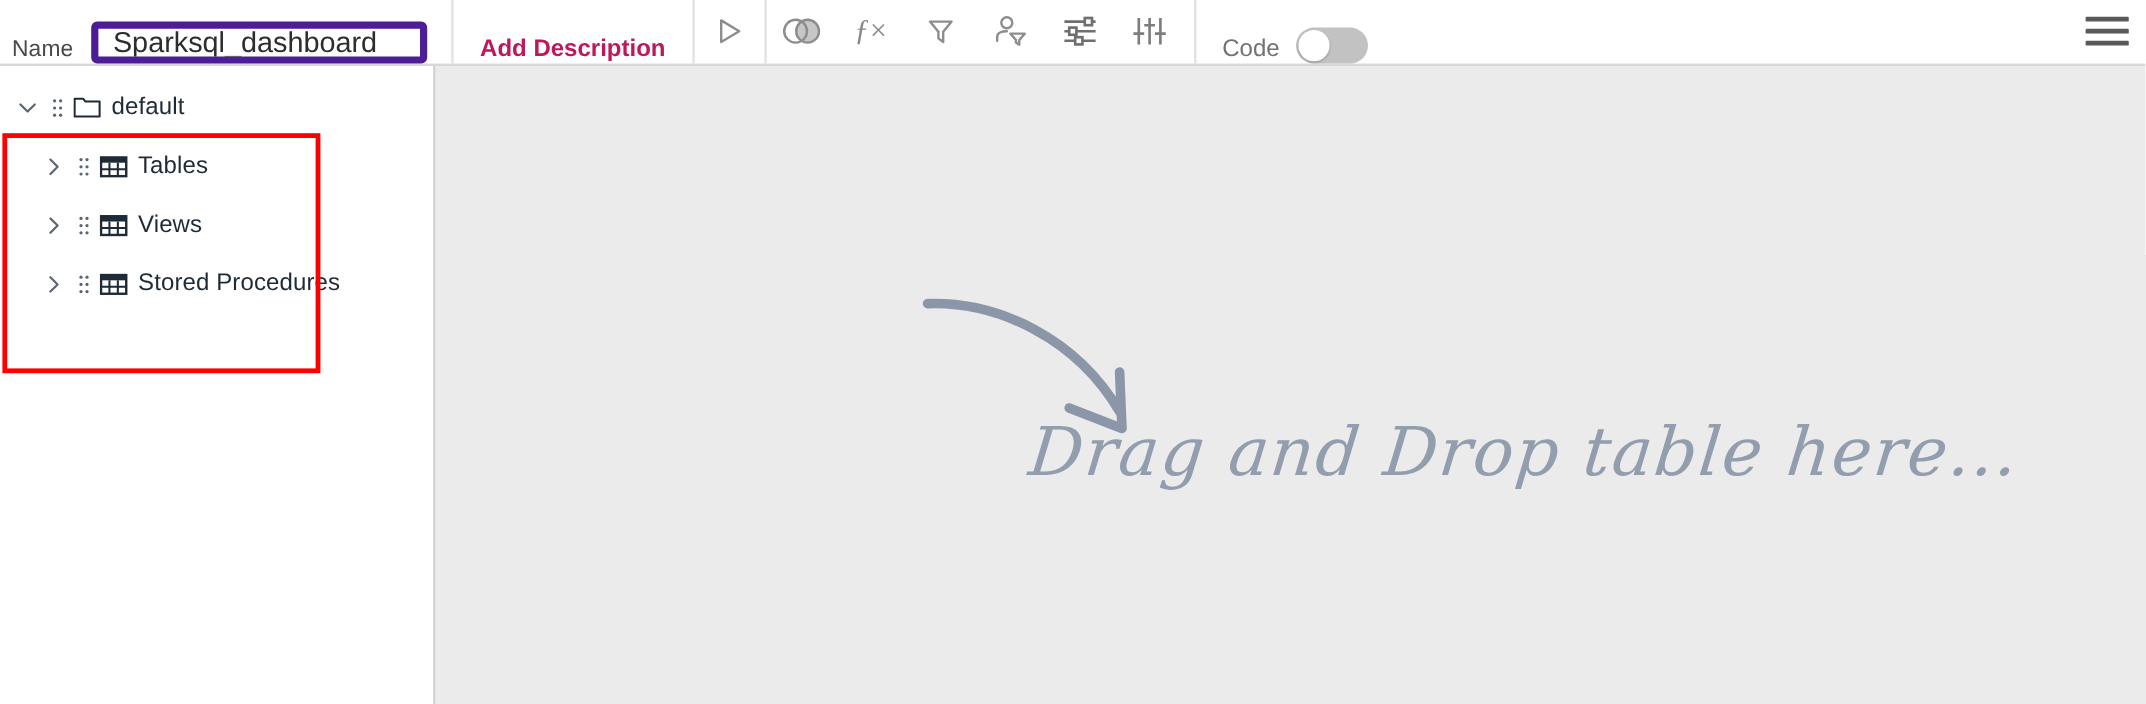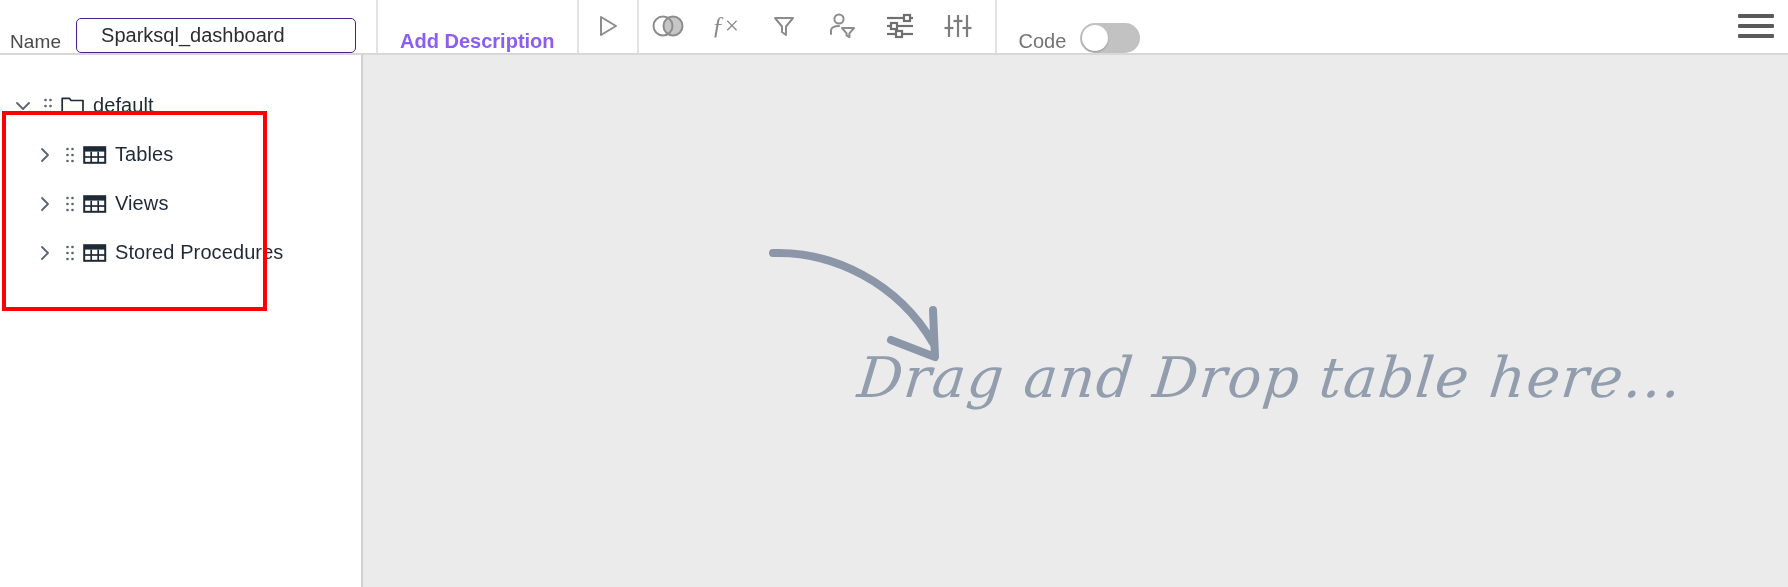--- a/index.html
+++ b/index.html
@@ -37,42 +37,42 @@
     font-size: 19px;
     color: #4a4a4a;
     letter-spacing: .1px;
     margin-right: 15px;
     white-space: nowrap;
   }
 
   .name-input {
     width: 280px;
     height: 35px;
-    border: 1px solid #4c1d95;
+    border: 6px solid #4c1d95;
     border-radius: 5px;
     background: #fff;
     font-family: "Liberation Sans", sans-serif;
-    font-size: 20px;
+    font-size: 24px;
     color: #2d2d2d;
-    padding: 0 24px;
+    padding: 0 12px;
     outline: none;
   }
 
   .tb-sep {
     width: 2px;
     height: 54px;
     background: #e2e2e2;
     margin: 0 0px;
     flex: 0 0 auto;
   }
 
   .add-desc {
     font-size: 20px;
     font-weight: bold;
-    color: #8b5cf6;
+    color: #be185d;
     padding: 0 22px;
     white-space: nowrap;
     cursor: pointer;
     text-decoration: none;
   }
 
   .icon-btn {
     width: 58px;
     height: 54px;
     display: flex;
@@ -170,21 +170,21 @@
   .sidebar {
     position: relative;
     width: 363px;
     min-width: 363px;
     background: #ffffff;
     border-right: 2px solid #d0d0d0;
   }
 
   .tree {
     position: absolute;
-    top: 18px;
+    top: 2px;
     left: 4px;
     width: 262px;
     padding: 8px 0 10px 0;
   }
 
   .tree-row {
     display: flex;
     align-items: center;
     height: 49px;
     cursor: pointer;

